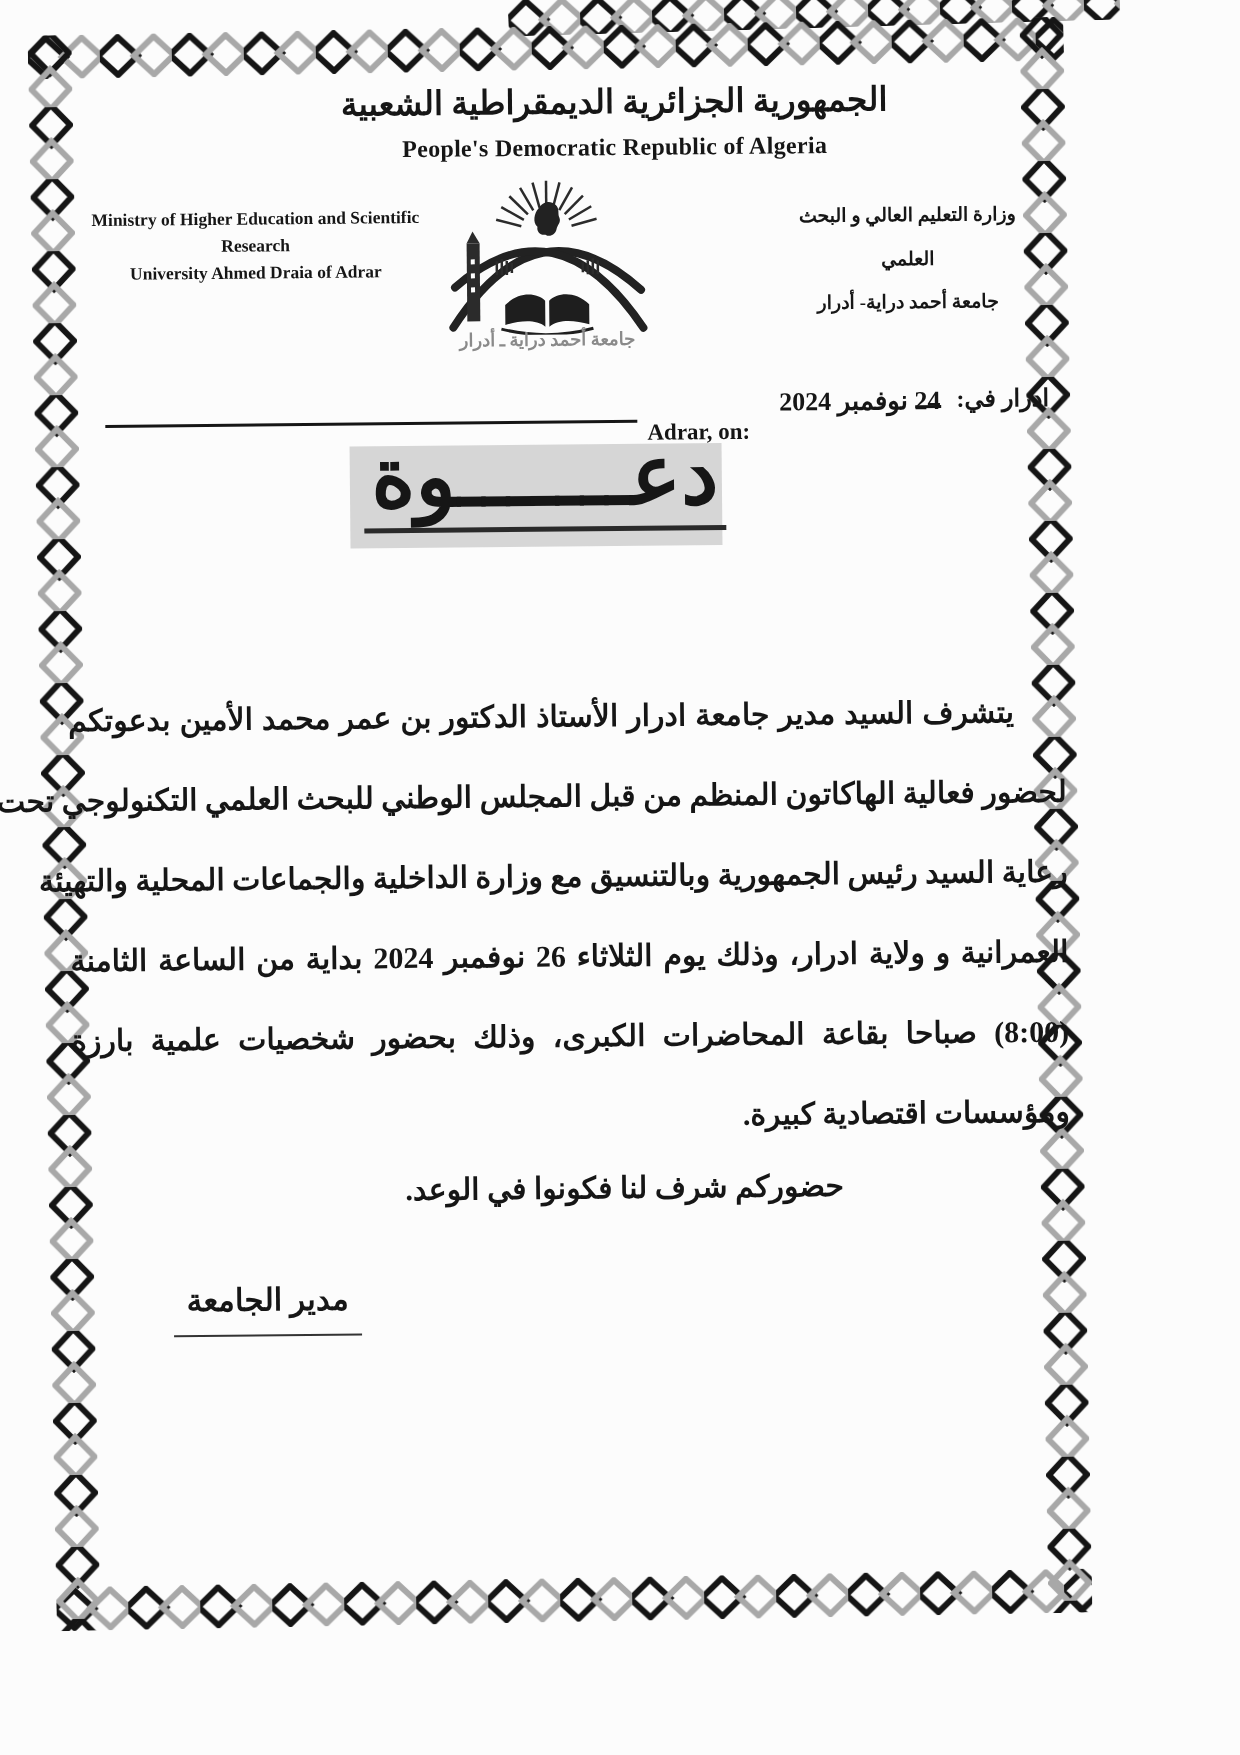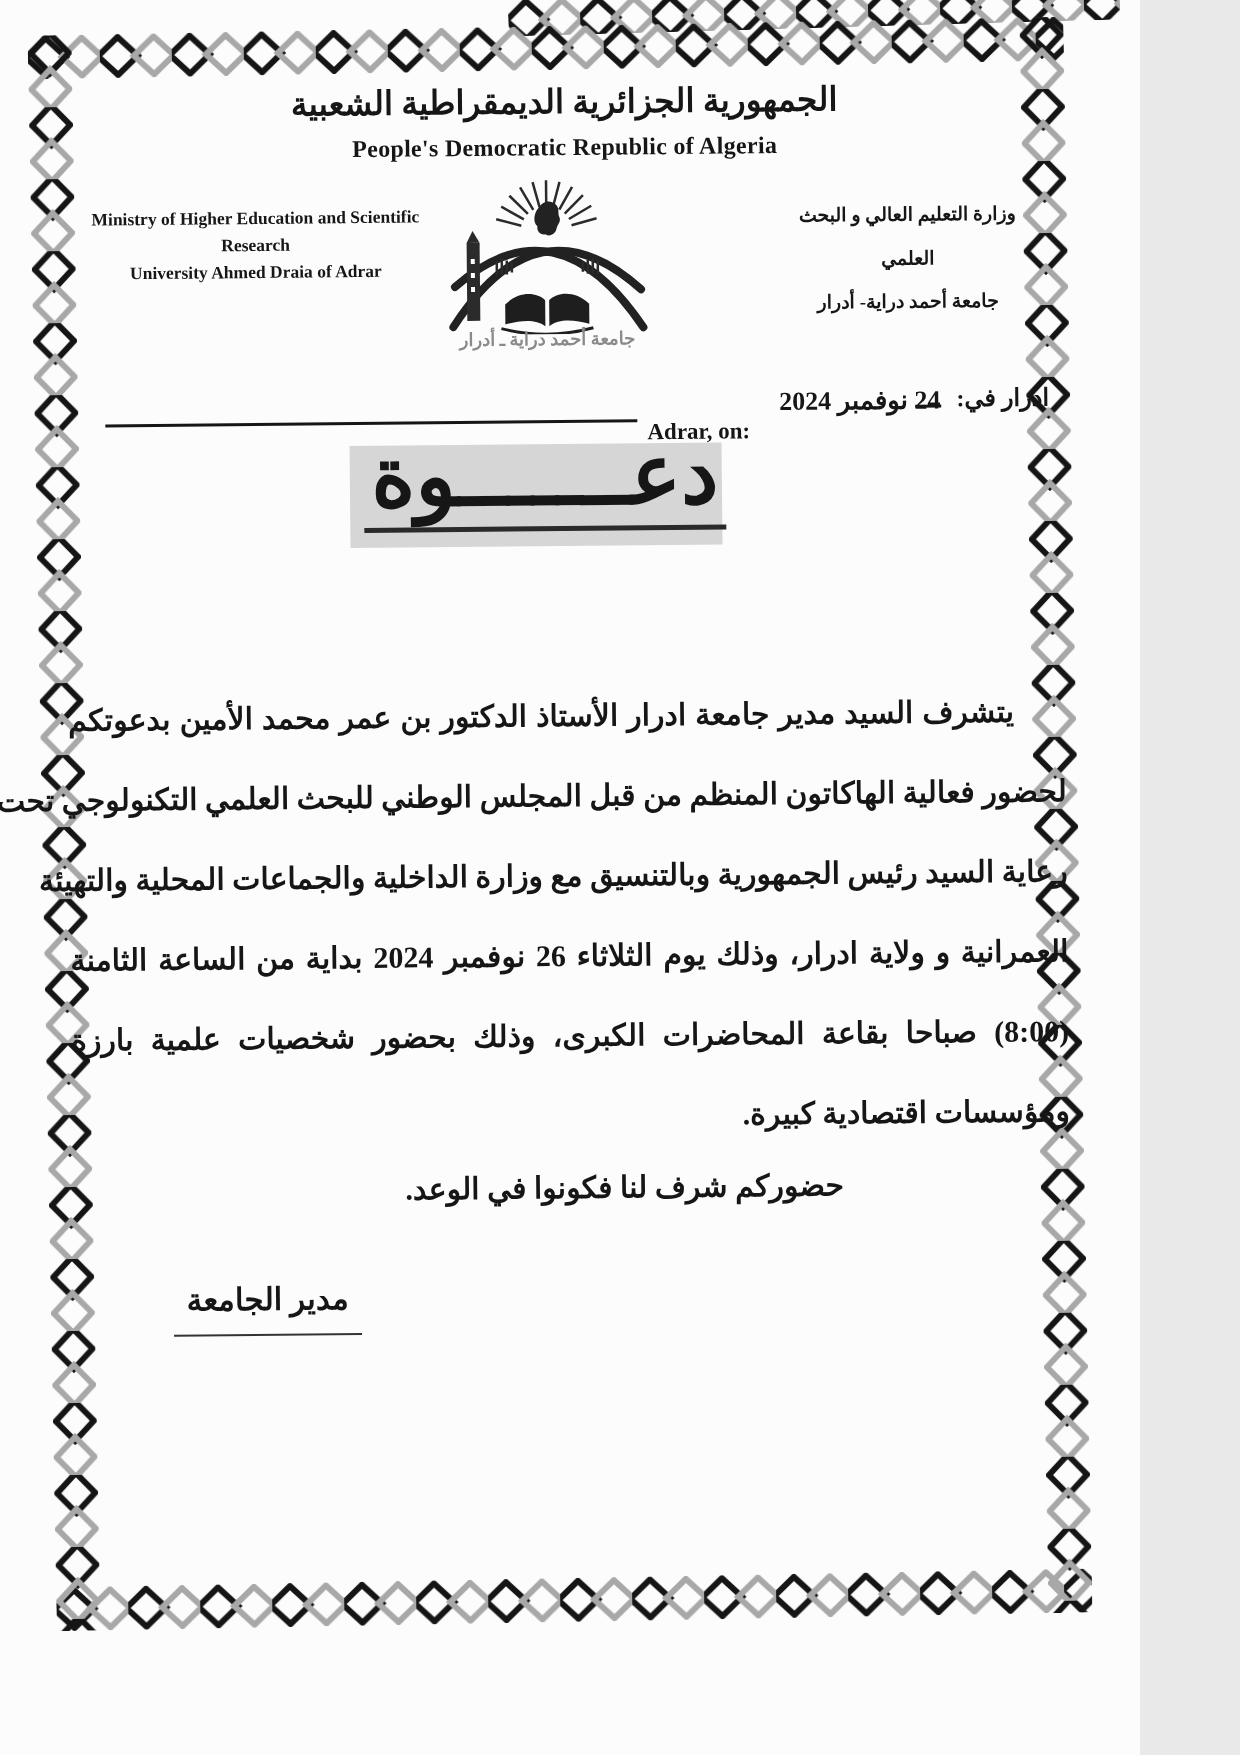--- a/index.html
+++ b/index.html
@@ -7,21 +7,21 @@
     --border-black:#151515;
     --border-gray:#a8a8a8;
     --highlight:#d6d6d6;
     --muted:#8a8a8a;
     --paper:#fcfcfc;
   }
   *{margin:0;padding:0;box-sizing:border-box;}
   html,body{background:#e9e9e9;}
   .page{
     position:relative;
-    width:1140px;height:1755px;
+    width:1240px;height:1755px;
     background:var(--paper);
     overflow:hidden;
     color:var(--ink);
     font-family:"Liberation Serif","DejaVu Serif",serif;
   }
   .abs{position:absolute;}
 
   
   .frame{position:absolute;left:42px;top:26px;width:1036px;height:1596px;
          transform:rotate(-1.05deg);transform-origin:50% 50%;}

